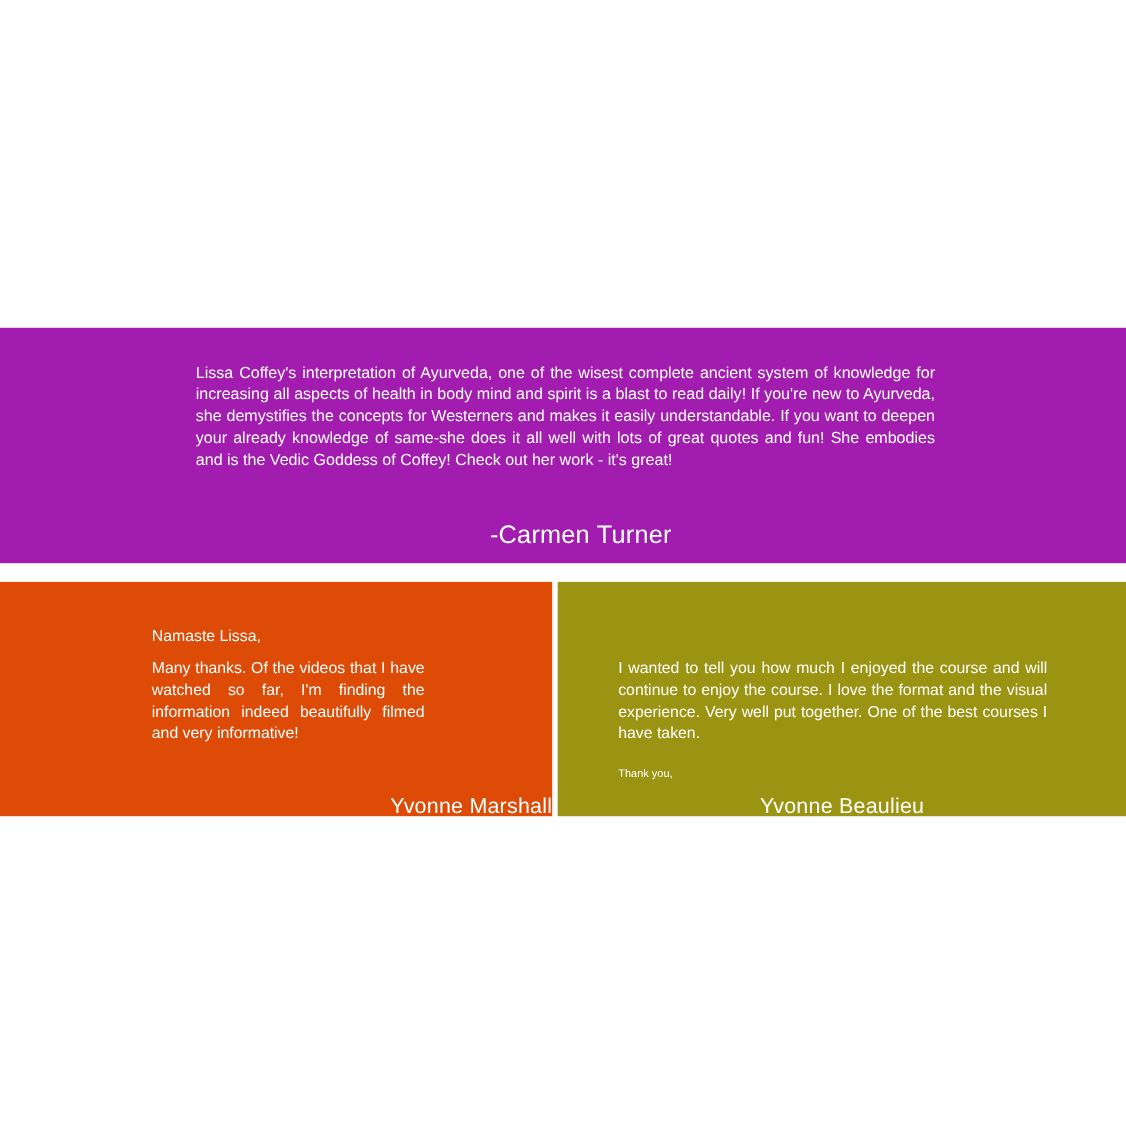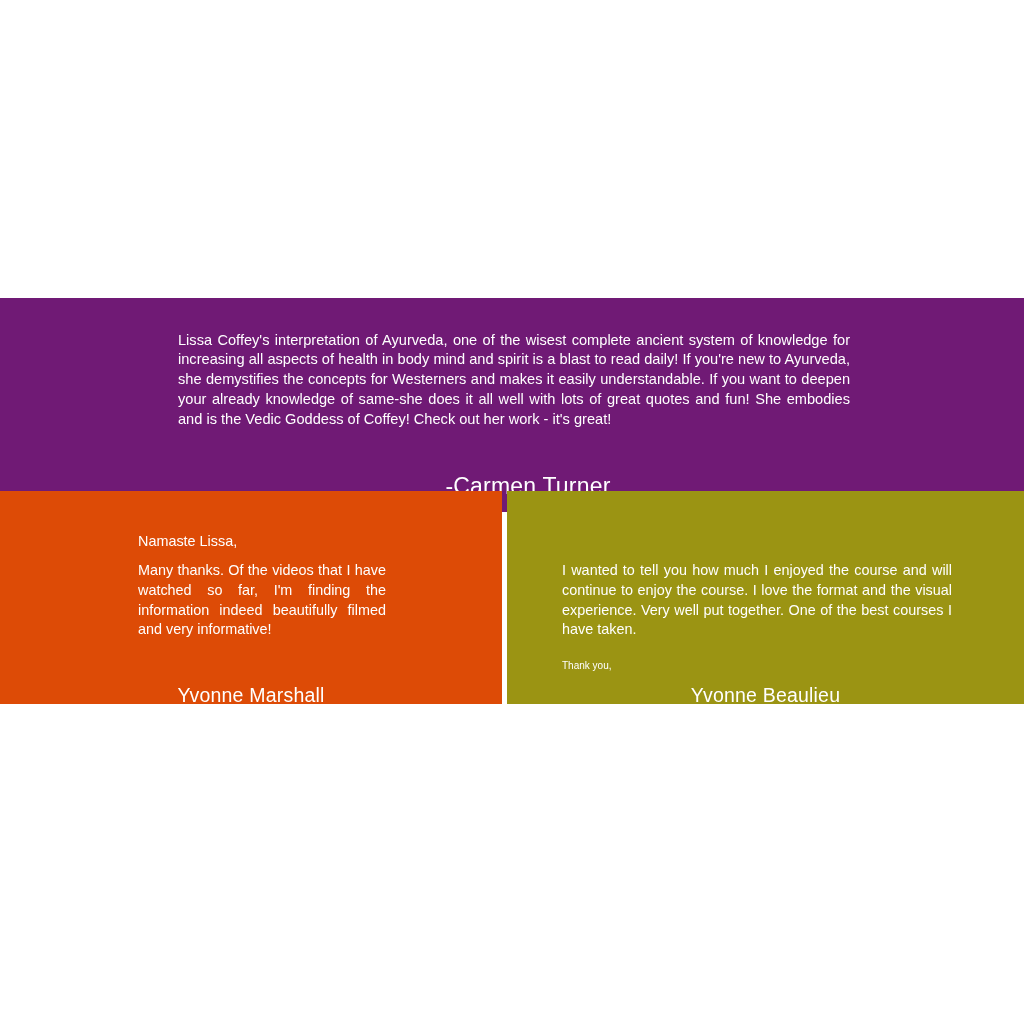--- a/index.html
+++ b/index.html
@@ -20,21 +20,21 @@
     background: #ffffff;
   }
 
   
   .testimonial-main {
     position: absolute;
     left: 0;
     top: 298px;
     width: 1024px;
     height: 214px;
-    background: #701a75;
+    background: #a21caf;
     box-sizing: border-box;
   }
   .testimonial-main .quote-body {
     position: absolute;
     left: 178px;
     top: 18px;
     width: 672px;
     color: #ffffff;
     font-size: 14.6px;
     line-height: 19.8px;
@@ -49,21 +49,21 @@
     text-align: center;
     color: #ffffff;
     font-size: 23px;
     letter-spacing: 0.2px;
   }
 
   
   .panels {
     position: absolute;
     left: 0;
-    top: 491px;
+    top: 529px;
     width: 900px;
     height: 213px;
   }
   .panel {
     position: absolute;
     top: 0;
     height: 213px;
     box-sizing: border-box;
   }
   .panel-left {
@@ -99,21 +99,21 @@
   .panel .signature {
     position: absolute;
     color: #ffffff;
     font-size: 19.5px;
     letter-spacing: 0.2px;
   }
 
   
   .panel-left .greeting { left: 138px; top: 27px; width: 300px; }
   .panel-left .body-text { left: 138px; top: 56px; width: 248px; }
-  .panel-left .signature { left: 0; top: 173px; width: 502px; text-align: center; }
+  .panel-left .signature { left: 0; top: 173px; width: 502px; text-align: right; }
 
   
   .panel-right .greeting { left: 55px; top: 27px; width: 300px; }
   .panel-right .body-text { left: 55px; top: 56px; width: 390px; }
   .panel-right .closing { left: 55px; top: 155px; width: 300px; }
   .panel-right .signature { left: 0; top: 173px; width: 517px; text-align: center; }
 </style>
 </head>
 <body>
 

